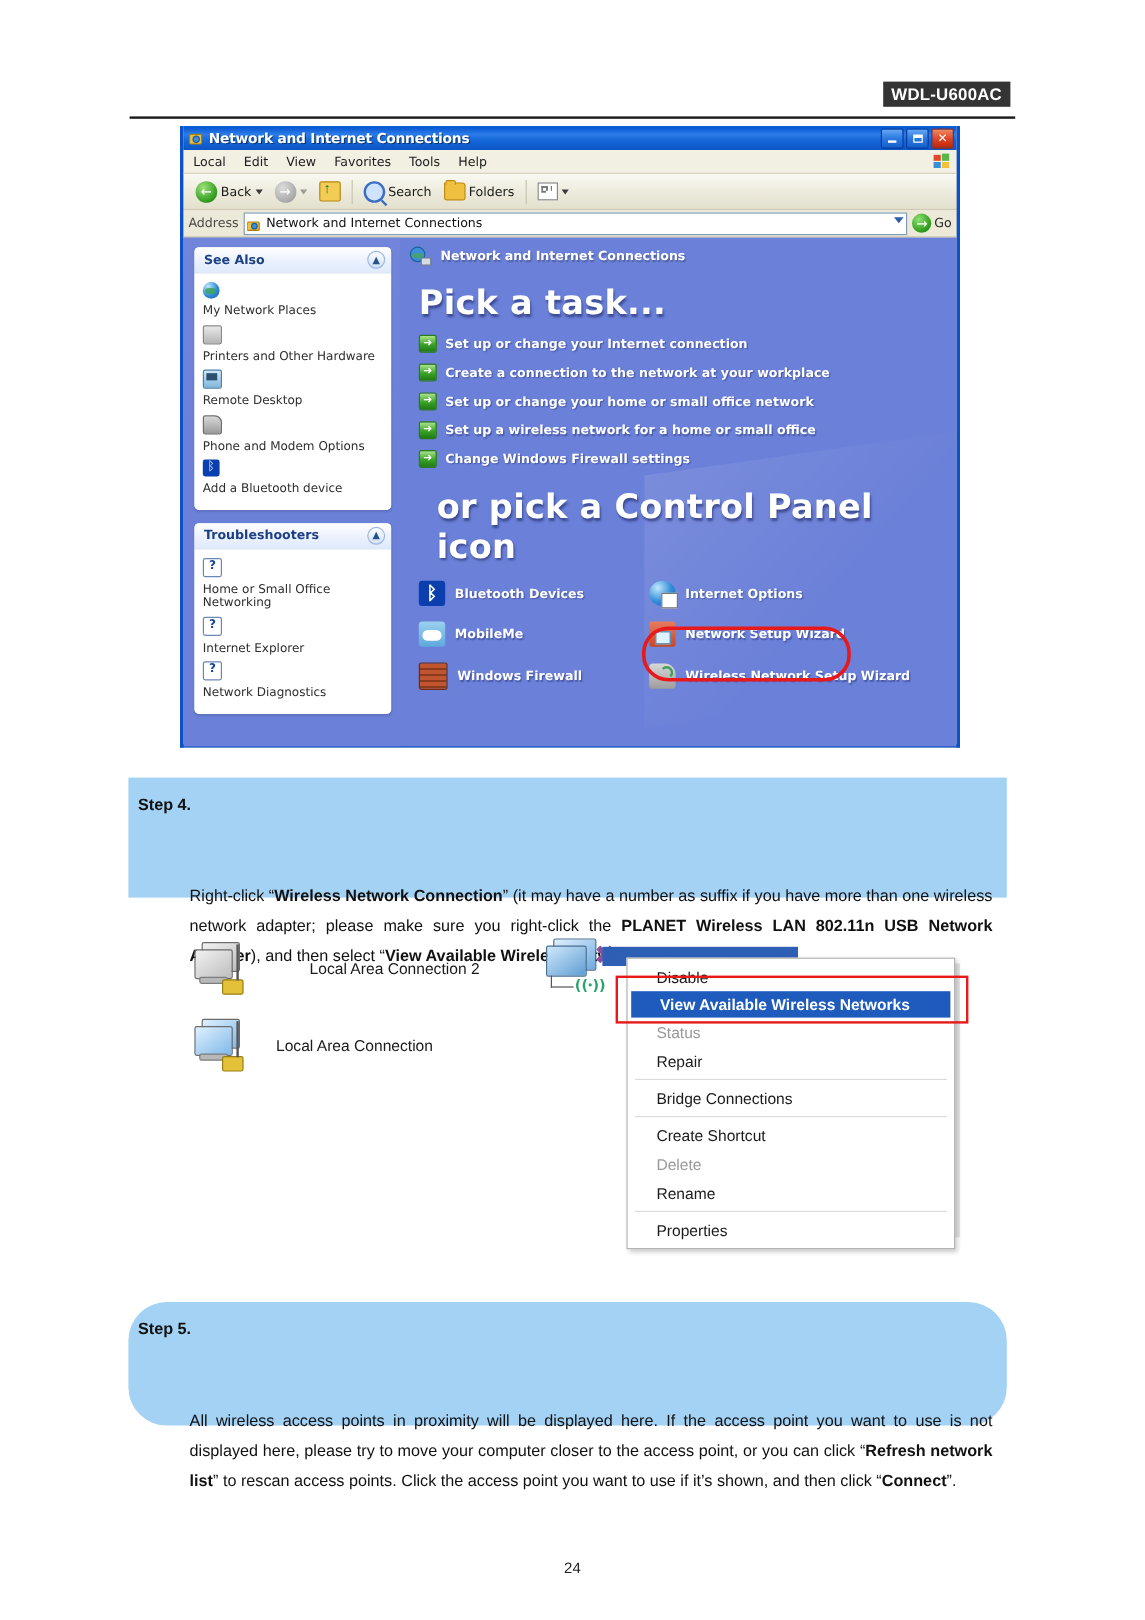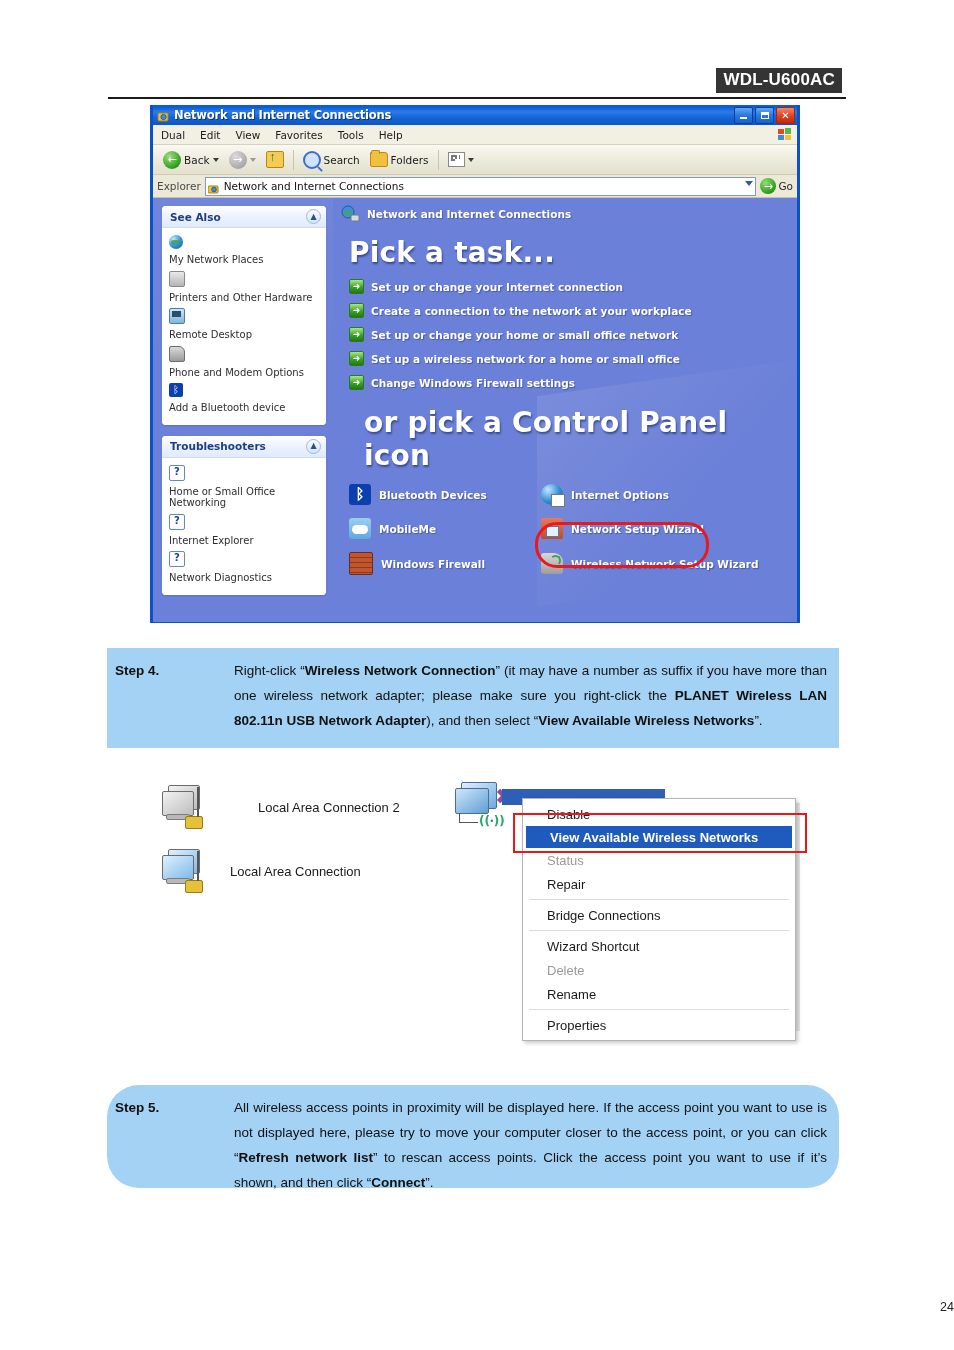--- a/index.html
+++ b/index.html
@@ -10,21 +10,21 @@
   
   .pg-header{position:absolute;left:0;top:30px;width:954px;height:70px;}
   .hdr-title{
     position:absolute;right:112px;top:8px;
     font-family:"Liberation Sans",sans-serif;font-style:italic;font-weight:bold;
     font-size:15.5px;color:#14366b;letter-spacing:0.4px;word-spacing:5px;
     white-space:nowrap;
   }
   .hdr-model{
     position:absolute;right:112px;top:38px;
-    background:#343434;color:#ffffff;font-weight:bold;font-size:17px;
+    background:#343434;color:#ffffff;font-weight:bold;font-size:14px;
     padding:2px 7px 3px 7px;white-space:nowrap;letter-spacing:0.2px;
   }
   .hdr-rule{position:absolute;left:108px;top:97px;width:738px;height:2px;background:#1a1a1a;}
 
   
   .xp-window{
     position:absolute;left:150px;top:105px;width:650px;height:518px;
     border:3px solid #0b51c7;border-top:none;box-sizing:border-box;
     background:#ece9d8;
   }
@@ -180,21 +180,21 @@
   .ic-ieopt:after{content:"";position:absolute;right:-2px;bottom:-2px;width:12px;height:11px;background:#fff;border:1px solid #777;}
   .ic-netconn{border-radius:50%;background:radial-gradient(circle at 32% 28%,#bfe8ff,#2f8ad6 55%,#1c5fa0);position:relative;}
   .ic-netconn:after{content:"";position:absolute;right:-4px;bottom:-1px;width:11px;height:7px;background:#cfd6de;border:1px solid #7b8794;border-radius:2px;}
   .ic-fw{background:repeating-linear-gradient(180deg,#c0552f 0 4px,#8c3a1c 4px 5px);border:1px solid #6f2c13;border-radius:2px;}
 
   
   .stepbox{
     position:absolute;background:#a3d2f5;box-sizing:border-box;
     padding:10px 12px 10px 8px;
   }
-  .step-row{display:flex;align-items:flex-start;}
+  .step-row{display:flex;align-items:flex-start;flex-direction:column;}
   .step-lbl{
     flex:0 0 76px;font-size:13.5px;font-weight:bold;color:#111;
     font-family:"Liberation Sans",sans-serif;line-height:25px;
   }
   .step-txt{
     flex:1 1 auto;font-size:13.5px;color:#111;line-height:25px;
     font-family:"Liberation Sans",sans-serif;text-align:justify;margin-left:43px;
   }
   .step-txt b{font-weight:bold;}
 
@@ -238,21 +238,21 @@
   .cm-ring{
     position:absolute;left:363px;top:38px;width:290px;height:36px;
     border:2.5px solid #e8191a;z-index:6;pointer-events:none;
   }
   .fig2-shadow{
     position:absolute;left:378px;top:28px;width:272px;height:228px;
     background:rgba(0,0,0,.10);z-index:2;
   }
 
   .page-num{
-    position:absolute;left:0;top:1300px;width:954px;text-align:right;
+    position:absolute;left:0;top:1300px;width:954px;text-align:center;
     font-size:12.5px;color:#222;font-family:"Liberation Sans",sans-serif;
   }
 </style>
 </head>
 <body>
 
 <div class="pg-header">
   <div class="hdr-model">WDL-U600AC</div>
 </div>
 <div class="hdr-rule"></div>
@@ -272,21 +272,21 @@
           <i class="glyph-min"></i>
         </span>
       <span class="win-btn">
           <i class="glyph-max"></i>
         </span>
       <span class="win-btn close">✕</span>
     </span>
   </div>
 
   <div class="xp-menubar">
-    <span class="mi">Dual</span>
+    <span class="mi">Local</span>
     <span class="mi">Edit</span>
     <span class="mi">View</span>
     <span class="mi">Favorites</span>
     <span class="mi">Tools</span>
     <span class="mi">Help</span>
     <span class="xp-flag">
       <svg width="16" height="16" viewBox="0 0 16 16">
           <rect x="1" y="3" width="6" height="5" fill="#e04a2a"></rect>
           <rect x="8" y="2" width="6" height="6" fill="#5ab54a"></rect>
           <rect x="1" y="9" width="6" height="5" fill="#3a8fd6"></rect>
@@ -322,21 +322,21 @@
       <span class="lbl">Folders</span>
     </span>
     <span class="tb-sep"></span>
     <span class="tb-item">
       <span class="views-ic"></span>
       <span class="caret"></span>
     </span>
   </div>
 
   <div class="xp-addr">
-    <span class="addr-lbl">Explorer</span>
+    <span class="addr-lbl">Address</span>
     <span class="addr-box">
       <span class="a-ic">
         <svg width="12" height="11" viewBox="0 0 12 11">
             <rect x="0" y="2" width="10" height="7" rx="1" fill="#f0c040" stroke="#a9800c"></rect>
             <circle cx="6" cy="5.5" r="2.3" fill="#3f8fd6" stroke="#1c5fa0"></circle>
           </svg>
       </span>
       <span class="a-txt">Network and Internet Connections</span>
       <span class="a-dd"></span>
     </span>
@@ -519,21 +519,21 @@
   <div class="fig2-shadow"></div>
 
   <div class="ctxmenu">
     <div class="cm-item">Disable</div>
     <div class="cm-item sel">View Available Wireless Networks</div>
     <div class="cm-item dim">Status</div>
     <div class="cm-item">Repair</div>
     <div class="cm-sep"></div>
     <div class="cm-item">Bridge Connections</div>
     <div class="cm-sep"></div>
-    <div class="cm-item">Wizard Shortcut</div>
+    <div class="cm-item">Create Shortcut</div>
     <div class="cm-item dim">Delete</div>
     <div class="cm-item">Rename</div>
     <div class="cm-sep"></div>
     <div class="cm-item">Properties</div>
   </div>
 
   <div class="cm-ring"></div>
 </div>
 
 <div class="stepbox" style="left:107px;top:1085px;width:732px;height:103px;border-radius:32px;">

